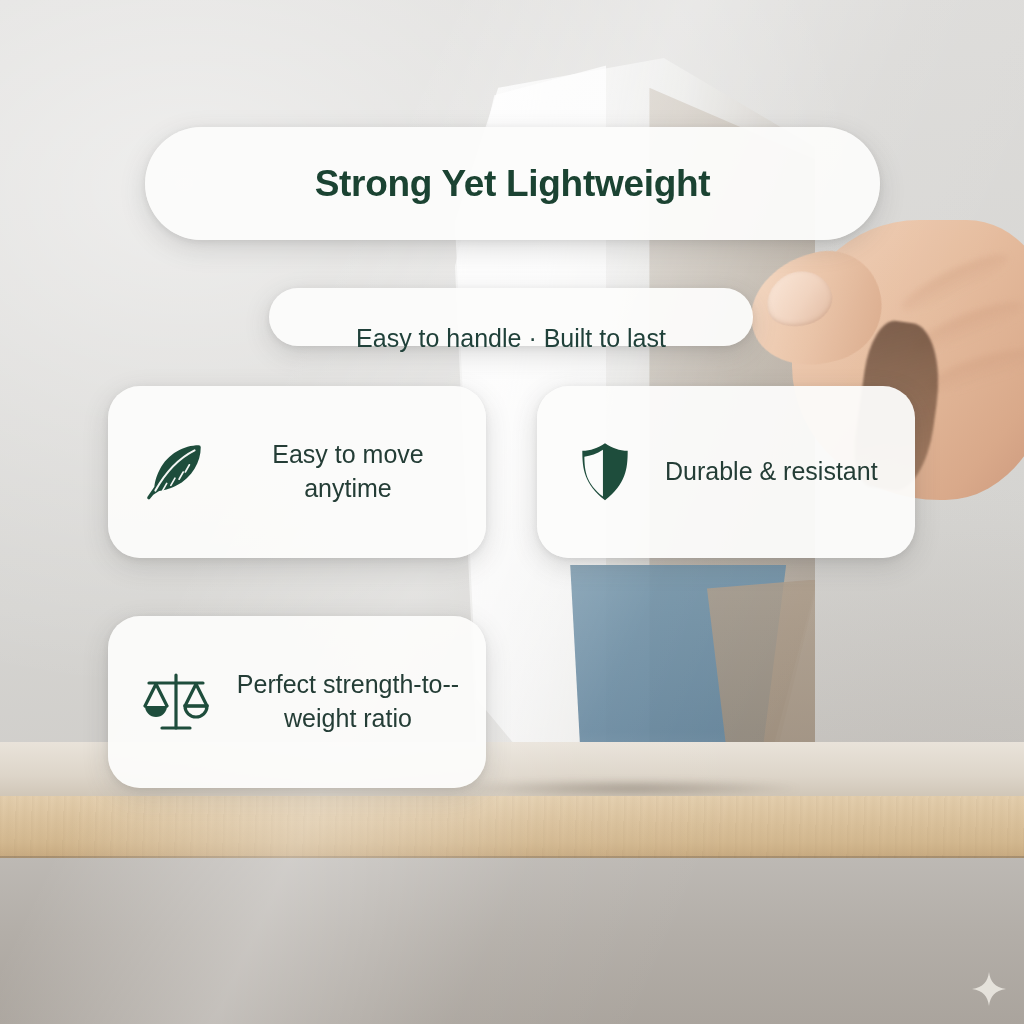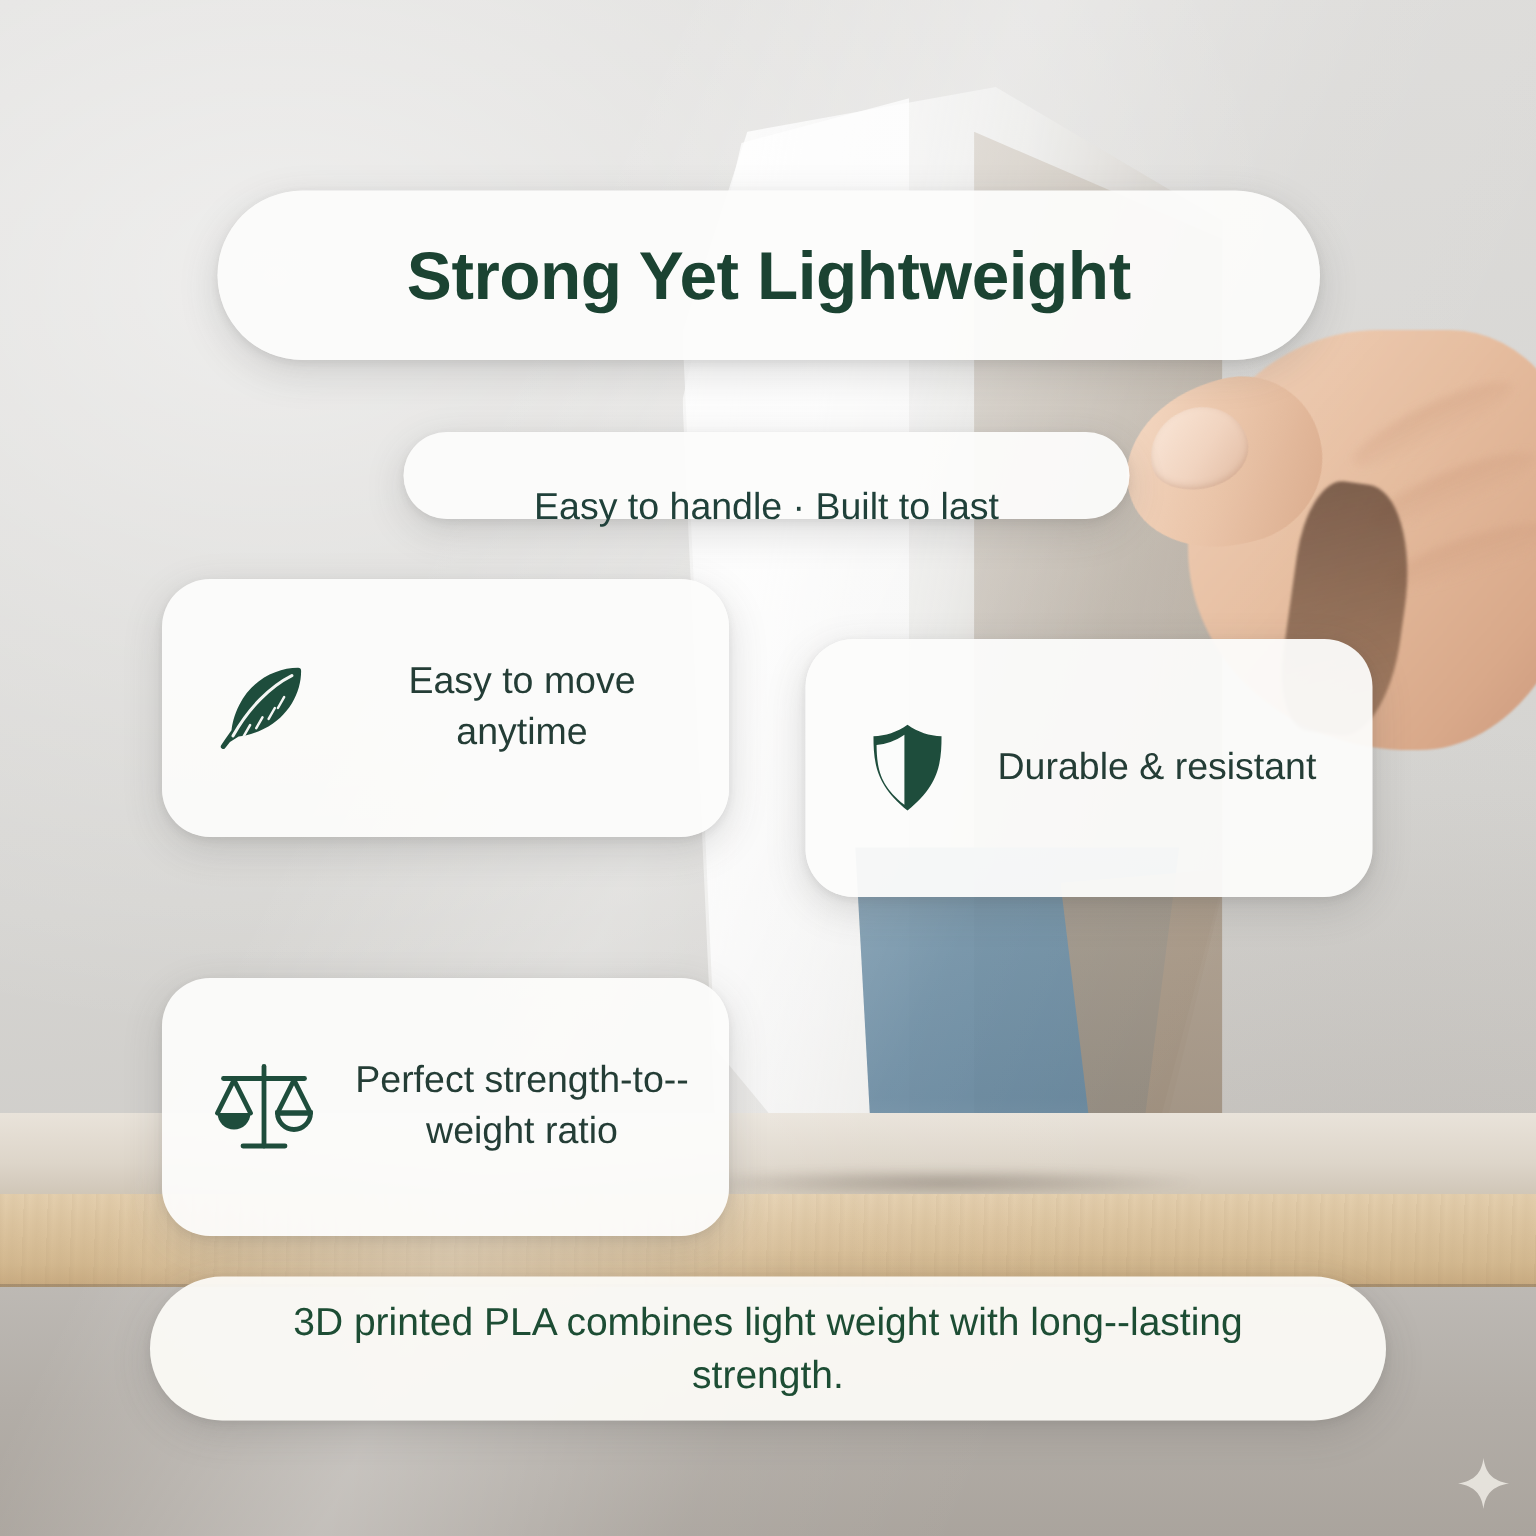--- a/index.html
+++ b/index.html
@@ -148,21 +148,21 @@
     background: rgba(252,252,251,0.945);
     box-shadow: 0 8px 26px rgba(70,70,70,0.18), 0 2px 6px rgba(70,70,70,0.10);
   }
 
   .title-pill {
     left: 145px; top: 127px; width: 735px; height: 113px;
     border-radius: 58px;
     display: flex; align-items: center; justify-content: center;
   }
   .title-text {
-    font-size: 45px;
+    font-size: 37px;
     font-weight: bold;
     color: #1b4332;
     letter-spacing: -0.3px;
     white-space: nowrap;
   }
 
   .subtitle-pill {
     left: 269px; top: 288px; width: 484px; height: 58px;
     border-radius: 32px;
     display: flex; align-items: center; justify-content: center;
@@ -175,23 +175,23 @@
   }
 
   .card {
     width: 378px; height: 172px;
     border-radius: 32px;
     display: flex; align-items: center;
     padding: 0 26px 0 30px;
     gap: 22px;
   }
   .card-r1 { top: 386px; }
-  .card-r2 { top: 652px; }
+  .card-r2 { top: 616px; }
   .card-c1 { left: 108px; text-align: center; }
-  .card-c2 { left: 537px; margin-top: 40px; }
+  .card-c2 { left: 537px; }
 
   .card-icon {
     flex: 0 0 auto;
     width: 76px; height: 76px;
     display: flex; align-items: center; justify-content: center;
   }
   .card-icon svg { display: block; }
 
   .card-label {
     font-size: 25px;
@@ -300,22 +300,19 @@
           </g>
           <path d="M5 40a11 11 0 0 0 22 0z" fill="#1e4d3c"></path>
           <path d="M45 40a11 11 0 0 0 22 0z" fill="none" stroke="#1e4d3c" stroke-width="3.2"></path>
           <line x1="45" y1="40" x2="67" y2="40" stroke="#1e4d3c" stroke-width="3.2"></line>
         </svg>
       </span>
       <span class="card-label">Perfect strength-to--weight ratio</span>
     </div>
 
 
-    <div class="pill footer-pill">
-      <span class="footer-text">3D printed PLA combines light weight with long--lasting strength.</span>
-    </div>
 
     <svg class="sparkle" viewBox="0 0 32 32" aria-hidden="true">
       <path d="M16 0c1.2 9.3 5.5 14.3 16 16-10.5 1.7-14.8 6.7-16 16-1.2-9.3-5.5-14.3-16-16C10.5 14.3 14.8 9.3 16 0z" fill="#f2efe9" opacity="0.95"></path>
     </svg>
 
   </div>
 </div>
 
 </body></html>

